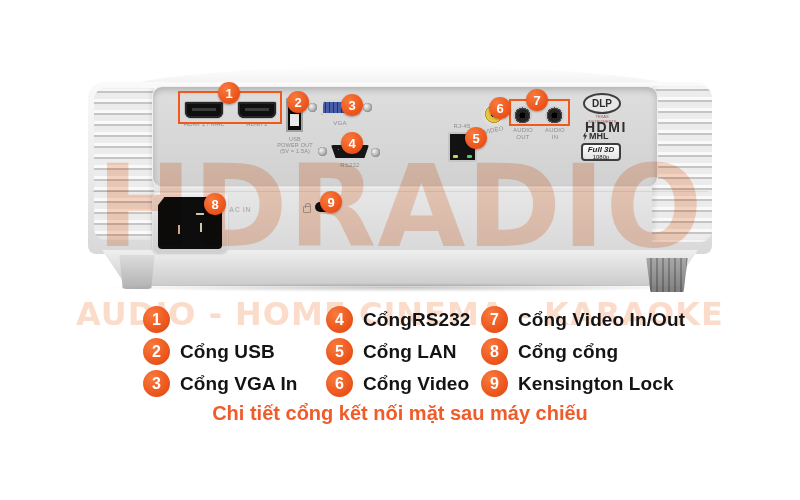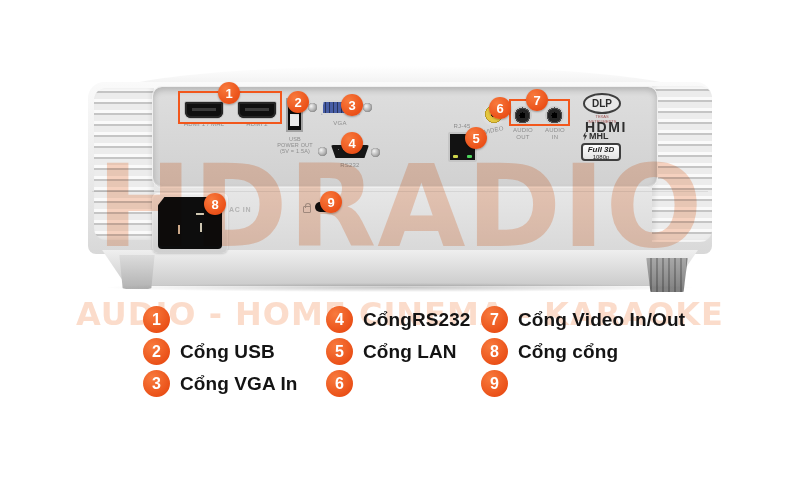--- a/index.html
+++ b/index.html
@@ -229,26 +229,29 @@
   <div class="li" style="left:326px;top:306px;">
     <span class="badge">4</span>
     <span class="ltext">CổngRS232</span>
   </div>
   <div class="li" style="left:326px;top:338px;">
     <span class="badge">5</span>
     <span class="ltext">Cổng LAN</span>
   </div>
   <div class="li" style="left:326px;top:370px;">
     <span class="badge">6</span>
+    <span class="ltext">Cổng Video</span>
   </div>
   <div class="li" style="left:481px;top:306px;">
     <span class="badge">7</span>
     <span class="ltext">Cổng Video In/Out</span>
   </div>
   <div class="li" style="left:481px;top:338px;">
     <span class="badge">8</span>
     <span class="ltext">Cổng cổng</span>
   </div>
   <div class="li" style="left:481px;top:370px;">
     <span class="badge">9</span>
-  </div>
-
+    <span class="ltext">Kensington Lock</span>
+  </div>
+
+  <div class="caption">Chi tiết cổng kết nối mặt sau máy chiếu</div>
 </div>
 
 </body></html>

